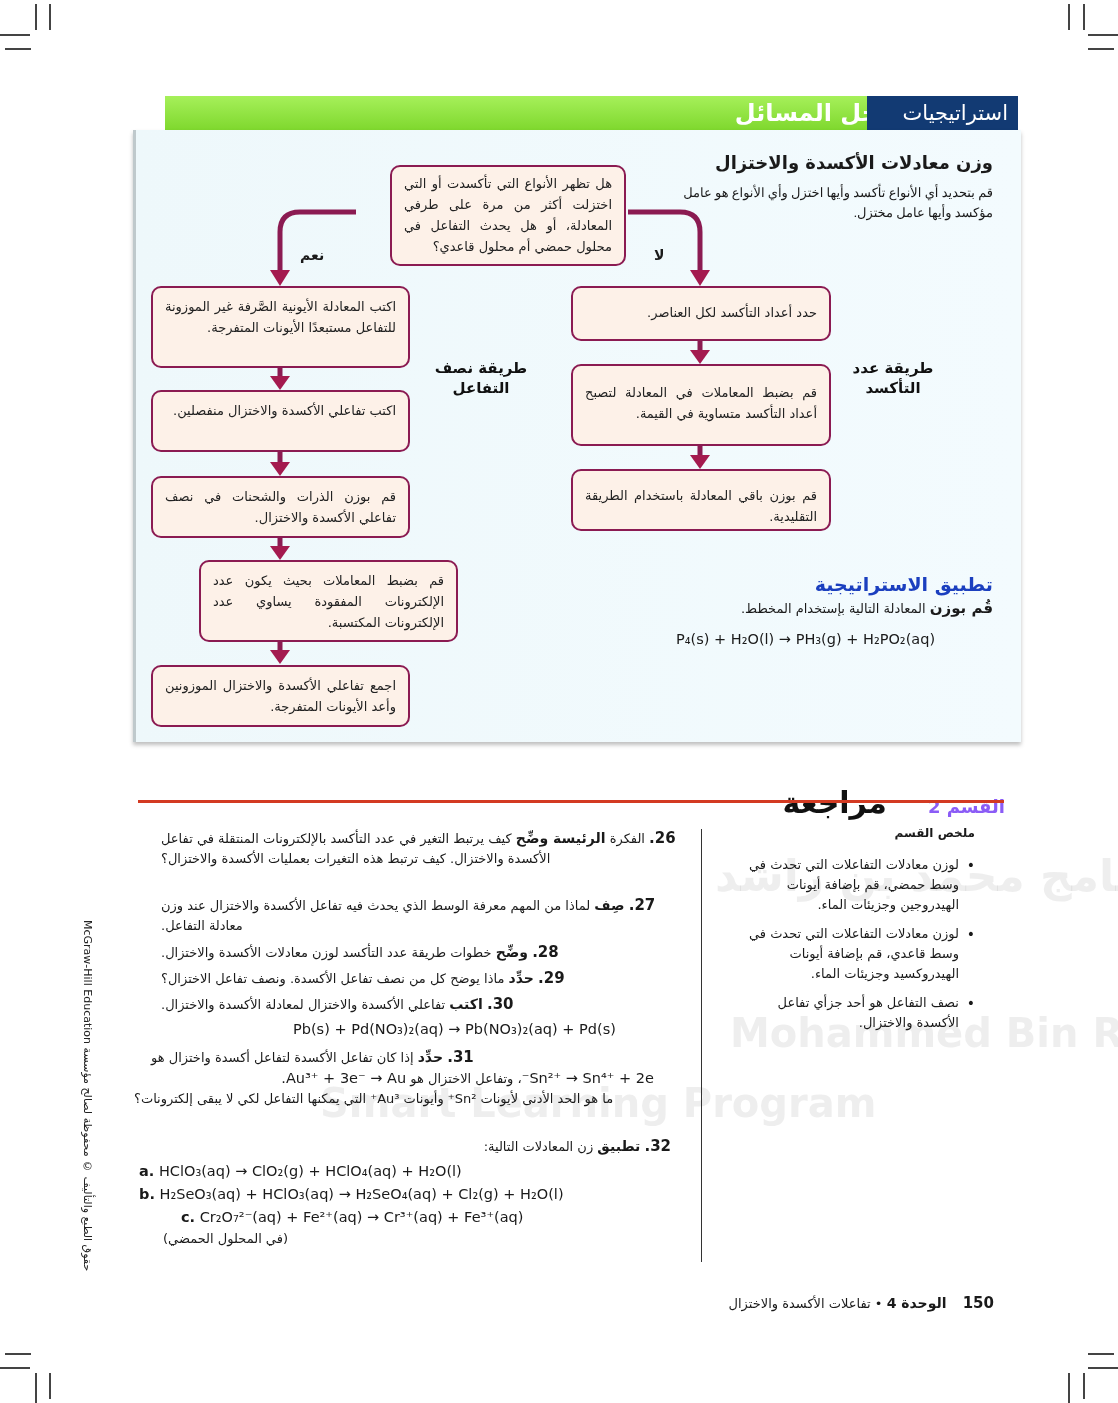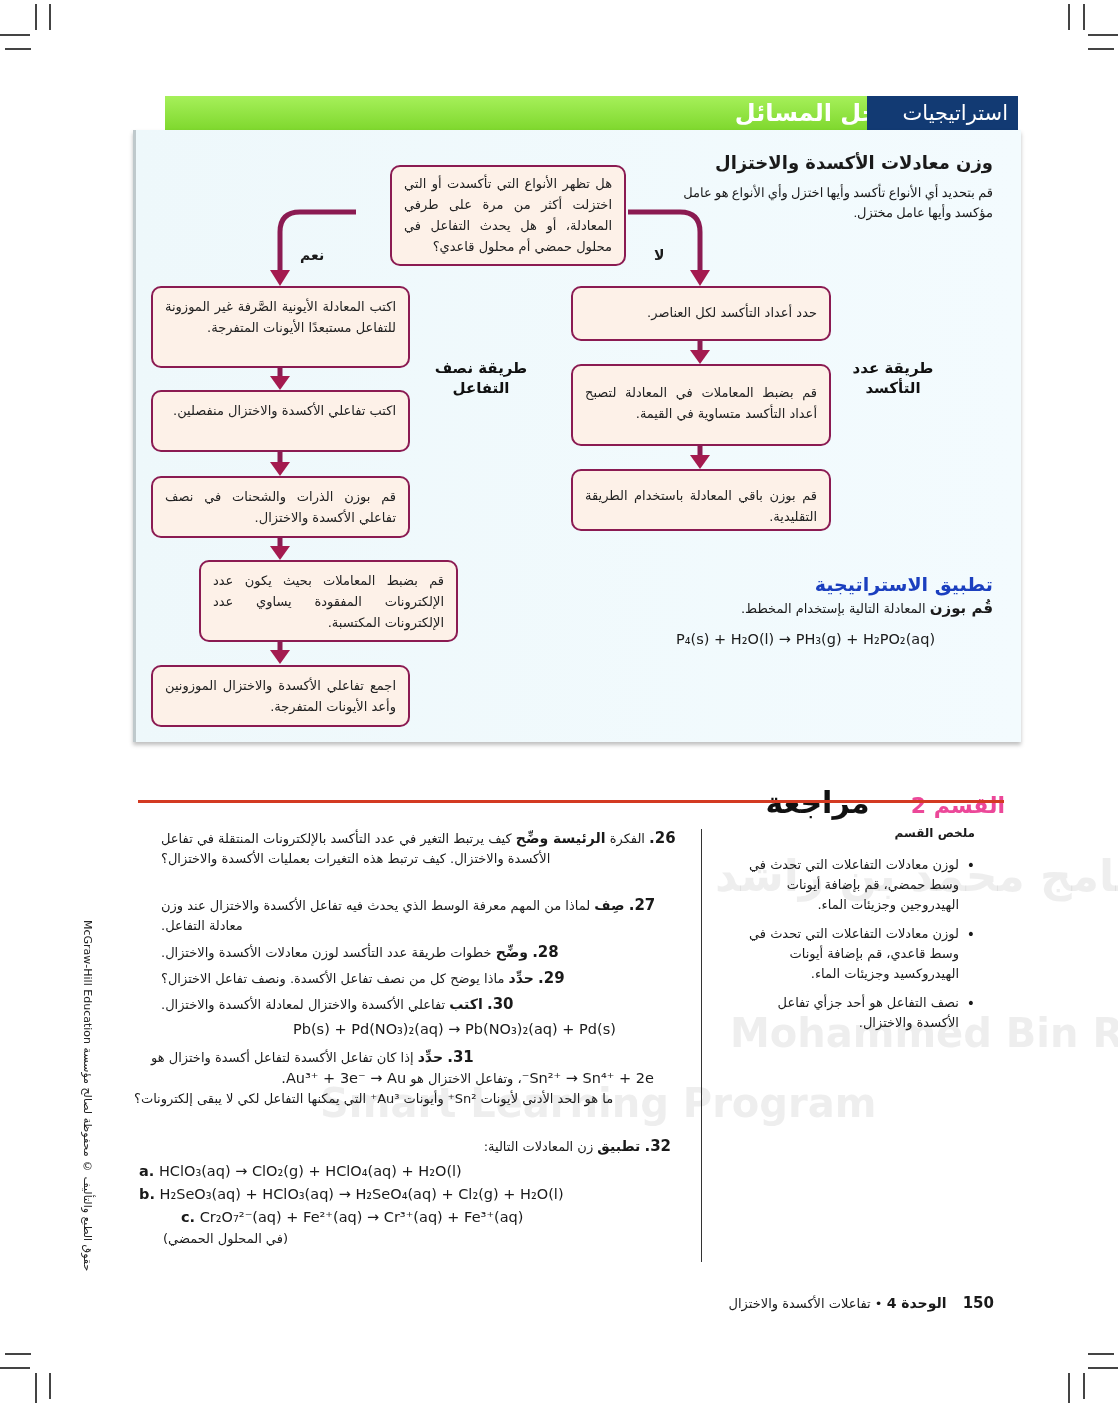--- a/index.html
+++ b/index.html
@@ -18,21 +18,21 @@
   .box { position:absolute; background:#fdf1e8; border:2.5px solid #8b1b52; border-radius:10px; box-sizing:border-box; padding:8px 12px; font-size:13px; line-height:21px; direction:rtl; text-align:justify; text-align-last:right; color:#222; }
 
   .side-title { position:absolute; font-weight:bold; font-size:15px; line-height:20px; text-align:center; direction:rtl; color:#111; }
 
   .sec-title { position:absolute; font-weight:bold; font-size:18px; direction:rtl; text-align:right; }
   .small-rtl { position:absolute; font-size:13px; line-height:20px; direction:rtl; text-align:right; }
 
   .eq { font-family:"DejaVu Sans", sans-serif; font-size:14.5px; white-space:nowrap; }
 
   .review-head { position:absolute; right:113px; top:785px; direction:rtl; white-space:nowrap; }
-  .review-head .num { color:#ec4899; font-size:22px; font-weight:bold;margin-left:20px; }
+  .review-head .num { color:#8b5cf6; font-size:18px; font-weight:bold;margin-left:20px; }
   .review-head .big { font-size:30px; font-weight:bold; color:#111; margin-right:16px; }
   .red-rule { position:absolute; left:138px; top:800px; width:866px; height:3px; background:#d33a22; }
   .vdiv { position:absolute; left:701px; top:829px; width:1px; height:433px; background:#333; }
 
   .bullets { position:absolute; right:143px; top:855px; width:240px; direction:rtl; text-align:right; font-size:13px; line-height:20px; margin:0; padding:0; list-style:none; }
   .bullets li { position:relative; padding-right:16px; margin-bottom:9px; }
   .bullets li::before { content:"\2022"; position:absolute; right:0; top:0; font-size:14px; }
 
   .q { position:absolute; direction:rtl; text-align:left; font-size:13px; line-height:20px; }
   .q .n { font-weight:bold; font-size:15px; }

